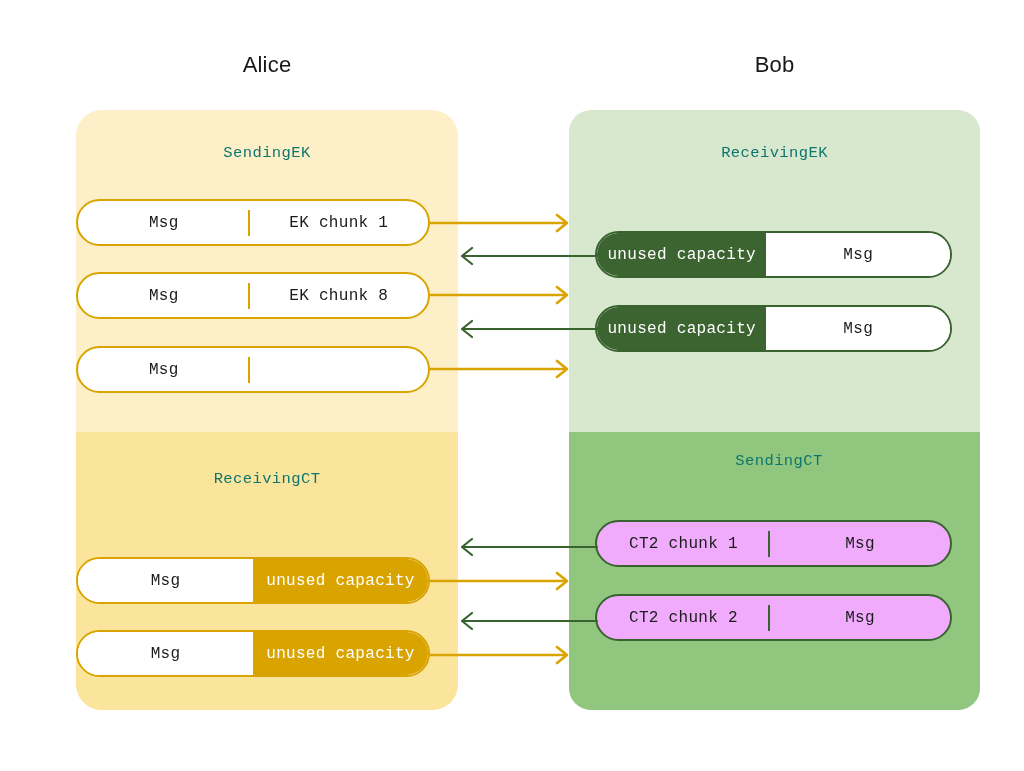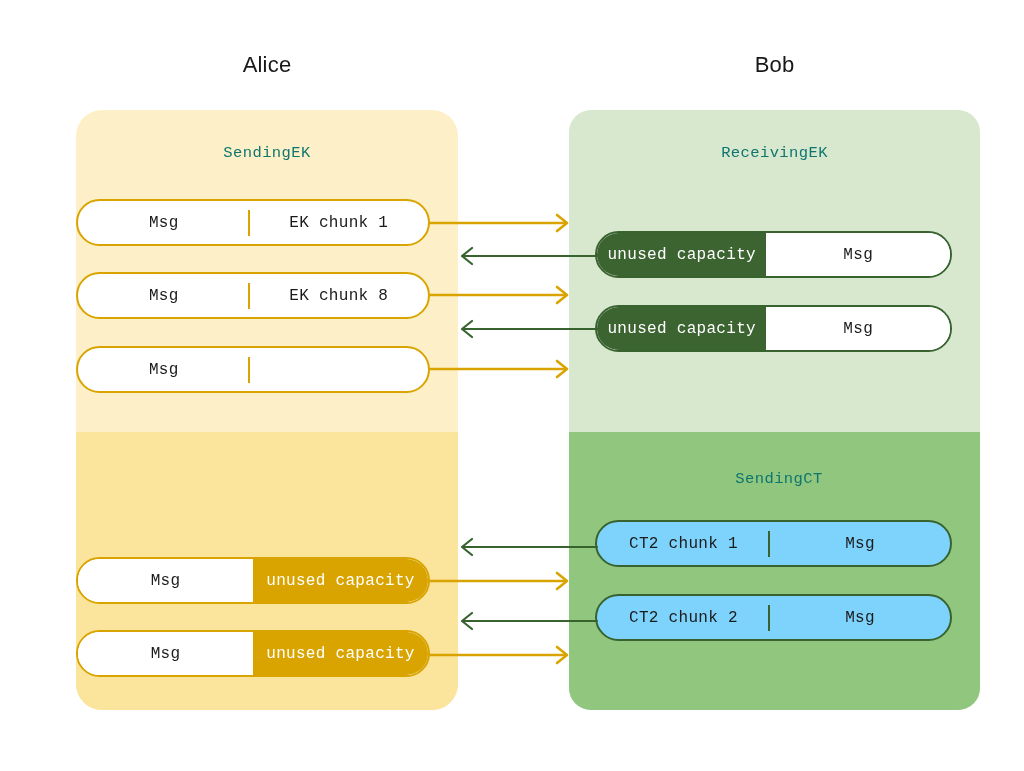--- a/index.html
+++ b/index.html
@@ -81,21 +81,21 @@
     font-family: "Liberation Mono", "DejaVu Sans Mono", monospace;
     font-size: 15.5px;
     font-weight: 400;
     color: #0f766e;
     letter-spacing: 0.4px;
     white-space: nowrap;
   }
   #title-sendingek   { top: 34px; }
   #title-receivingct { top: 360px; }
   #title-receivingek { top: 34px; }
-  #title-sendingct   { top: 360px; padding-left: 9px; }
+  #title-sendingct   { top: 342px; padding-left: 9px; }
 
   
   .pill {
     position: absolute;
     display: flex;
     align-items: stretch;
     height: 47px;
     border-radius: 24px;
     box-sizing: border-box;
     overflow: hidden;
@@ -124,21 +124,21 @@
     top: 50%;
     transform: translateY(-50%);
     width: 2px;
     height: 26px;
     background: #D9A400;
   }
 
   
   .pill-green-outline {
     border: 2px solid #38632F;
-    background: #7dd3fc;
+    background: #f0abfc;
   }
   .pill-green-outline .pill-seg { color: #1b1b1b; }
   .pill-green-outline .divider-line {
     position: absolute;
     right: 0;
     top: 50%;
     transform: translateY(-50%);
     width: 2px;
     height: 26px;
     background: #38632F;
@@ -213,20 +213,21 @@
         </div>
       </div>
 
       <div class="pill pill-gold" style="left:0px; top:236px; width:354px;">
         <div class="pill-seg" style="flex:0 0 49%;">
           <span>Msg</span>
           <span class="divider-line"></span>
         </div>
       </div>
 
+      <div class="section-title" id="title-receivingct">ReceivingCT</div>
 
       <div class="pill pill-split-gold" style="left:0px; top:447px; width:354px;">
         <div class="pill-seg seg-white" style="flex:0 0 50%;">
           <span>Msg</span>
         </div>
         <div class="pill-seg seg-filled" style="flex:1 1 auto;">
           <span>unused capacity</span>
         </div>
       </div>
 

